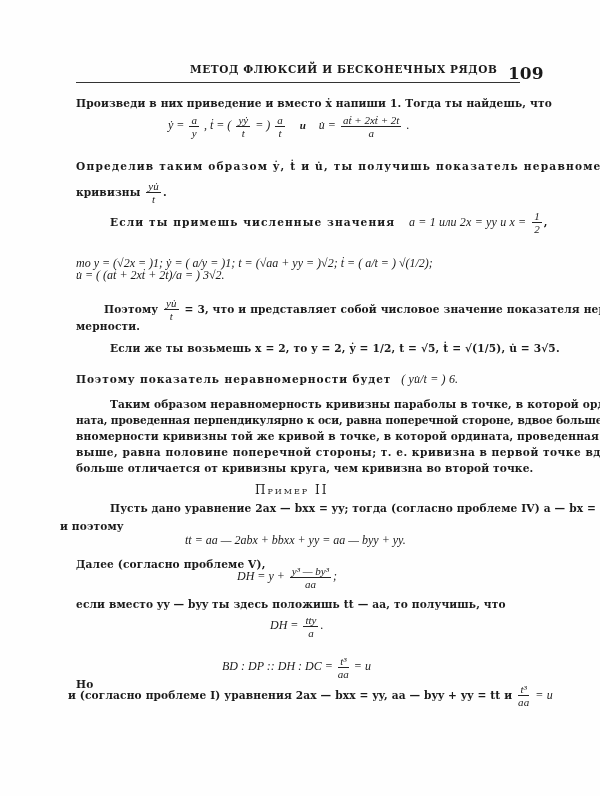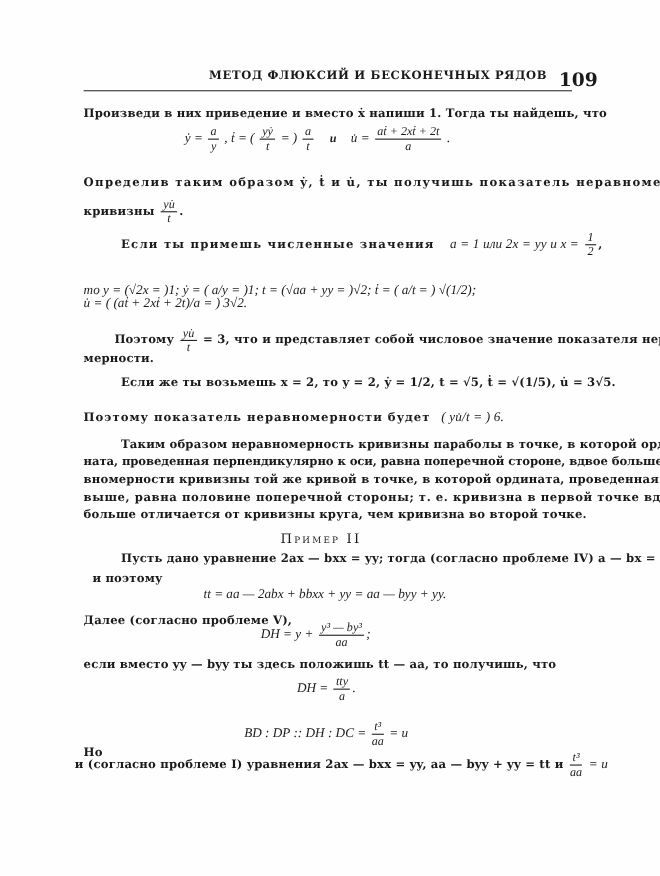--- a/index.html
+++ b/index.html
@@ -71,21 +71,21 @@
 
   <div class="abs txt" style="left:110px; top:398px;">Таким образом неравномерность кривизны параболы в точке, в которой орди-</div>
   <div class="abs txt" style="left:76px; top:414px; letter-spacing:-0.1px;">ната, проведенная перпендикулярно к оси, равна поперечной стороне, вдвое больше нера-</div>
   <div class="abs txt" style="left:76px; top:430px;">вномерности кривизны той же кривой в точке, в которой ордината, проведенная как и</div>
   <div class="abs txt" style="left:76px; top:446px; letter-spacing:0.5px;">выше, равна половине поперечной стороны; т. е. кривизна в первой точке вдвое</div>
   <div class="abs txt" style="left:76px; top:462px;">больше отличается от кривизны круга, чем кривизна во второй точке.</div>
 
   <div class="abs heading-ex" style="top:483px;">Пример II</div>
 
   <div class="abs txt" style="left:110px; top:502px;">Пусть дано уравнение 2ax — bxx = yy; тогда (согласно проблеме IV) a — bx = BP</div>
-  <div class="abs txt" style="left:84px; top:520px;">и поэтому</div>
+  <div class="abs txt" style="left:60px; top:520px;">и поэтому</div>
   <div class="abs m" style="left:185px; top:533px;">tt = aa — 2abx + bbxx + yy = aa — byy + yy.</div>
 
   <div class="abs txt" style="left:76px; top:558px;">Далее (согласно проблеме V),</div>
 
   <div class="abs m" style="left:237px; top:565px;">
     <span>DH = y +</span>
     <span class="frac"><span class="n">y³ — by³</span><span class="d">aa</span></span><span>;</span>
   </div>
 
   <div class="abs txt" style="left:76px; top:598px;">если вместо yy — byy ты здесь положишь tt — aa, то получишь, что</div>

